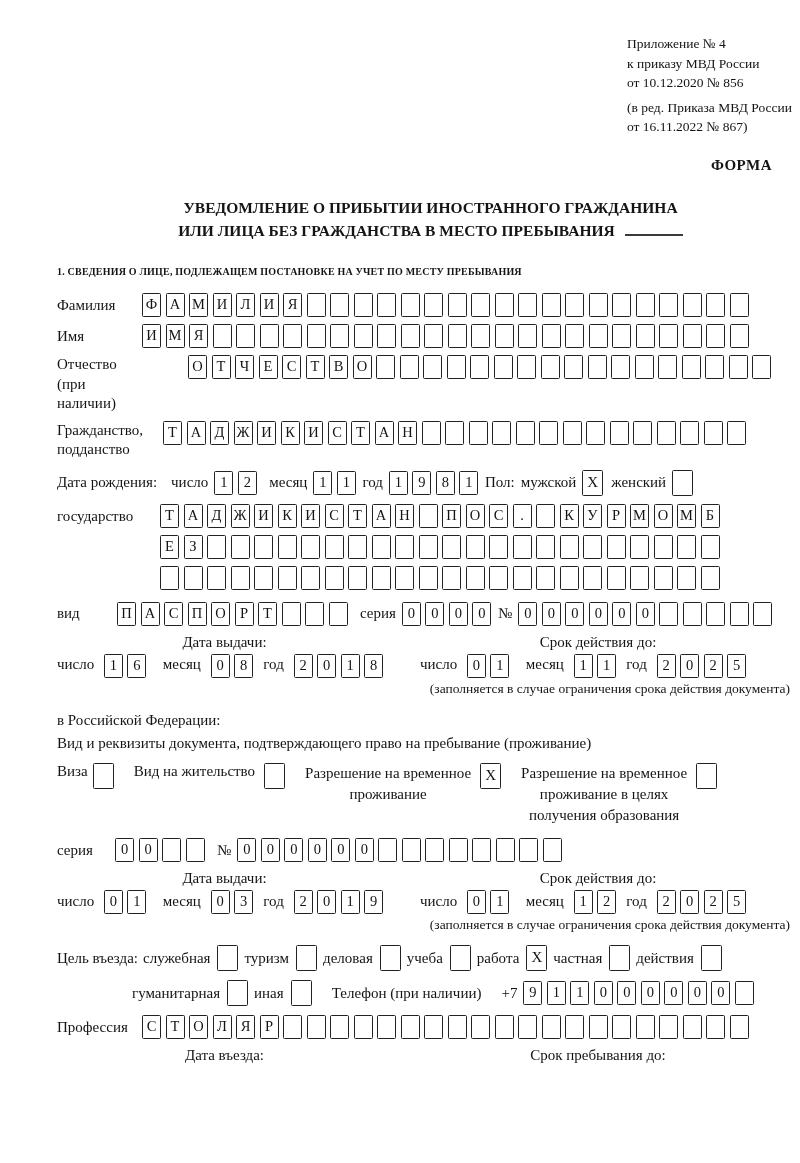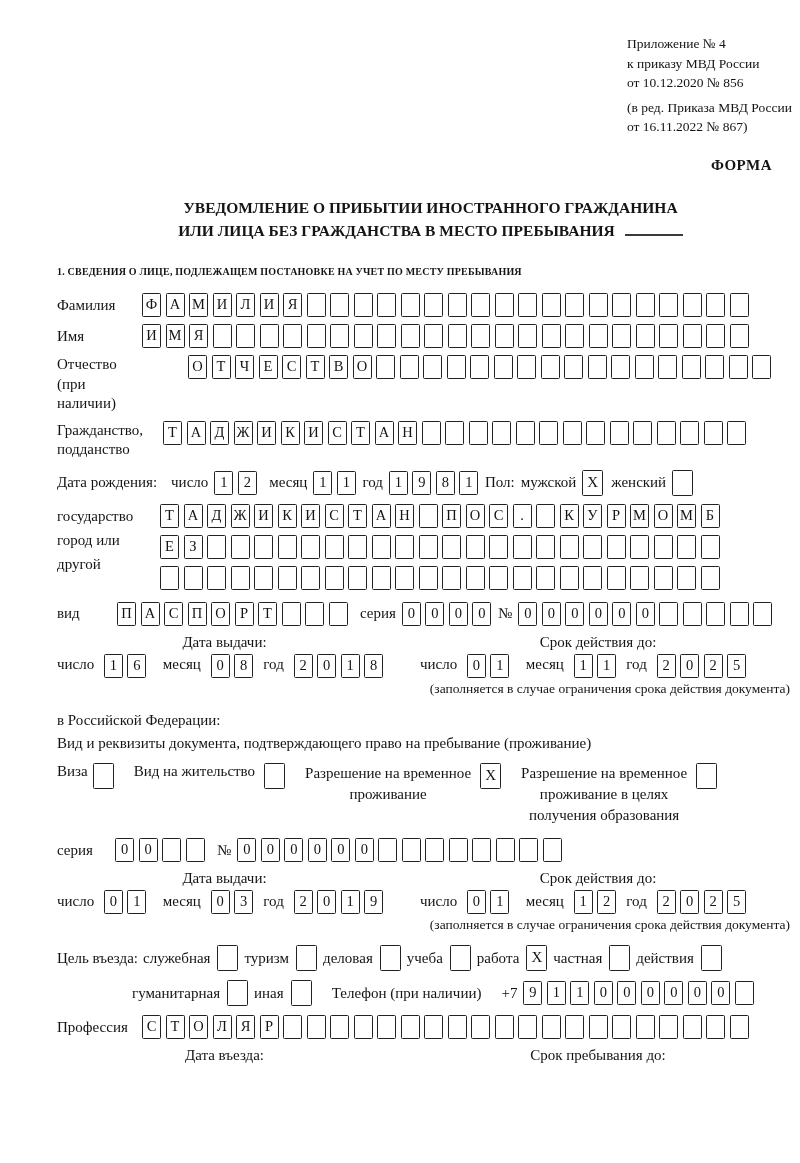--- a/index.html
+++ b/index.html
@@ -124,21 +124,20 @@
     <span class="inline-label">Пол:</span>
     <span class="inline-label" style="margin-left:0">мужской</span>
     <span class="cbox">X</span>
     <span class="inline-label sp8">женский</span>
     <span class="cbox"></span>
   </div>
 
   <div class="bp-wrap">
     <div class="bp-labels">
       <div>государство</div>
-      <div>город или другой</div>
     </div>
     <div class="bp-cells">
       <div class="cells"><span class="cell">Т</span><span class="cell">А</span><span class="cell">Д</span><span class="cell">Ж</span><span class="cell">И</span><span class="cell">К</span><span class="cell">И</span><span class="cell">С</span><span class="cell">Т</span><span class="cell">А</span><span class="cell">Н</span><span class="cell"></span><span class="cell">П</span><span class="cell">О</span><span class="cell">С</span><span class="cell">.</span><span class="cell"></span><span class="cell">К</span><span class="cell">У</span><span class="cell">Р</span><span class="cell">М</span><span class="cell">О</span><span class="cell">М</span><span class="cell">Б</span></div>
       <div class="cells"><span class="cell">Е</span><span class="cell">З</span><span class="cell"></span><span class="cell"></span><span class="cell"></span><span class="cell"></span><span class="cell"></span><span class="cell"></span><span class="cell"></span><span class="cell"></span><span class="cell"></span><span class="cell"></span><span class="cell"></span><span class="cell"></span><span class="cell"></span><span class="cell"></span><span class="cell"></span><span class="cell"></span><span class="cell"></span><span class="cell"></span><span class="cell"></span><span class="cell"></span><span class="cell"></span><span class="cell"></span></div>
       <div class="cells"><span class="cell"></span><span class="cell"></span><span class="cell"></span><span class="cell"></span><span class="cell"></span><span class="cell"></span><span class="cell"></span><span class="cell"></span><span class="cell"></span><span class="cell"></span><span class="cell"></span><span class="cell"></span><span class="cell"></span><span class="cell"></span><span class="cell"></span><span class="cell"></span><span class="cell"></span><span class="cell"></span><span class="cell"></span><span class="cell"></span><span class="cell"></span><span class="cell"></span><span class="cell"></span><span class="cell"></span></div>
     </div>
   </div>
 
 
   <div class="frow" style="margin-top:5px">

